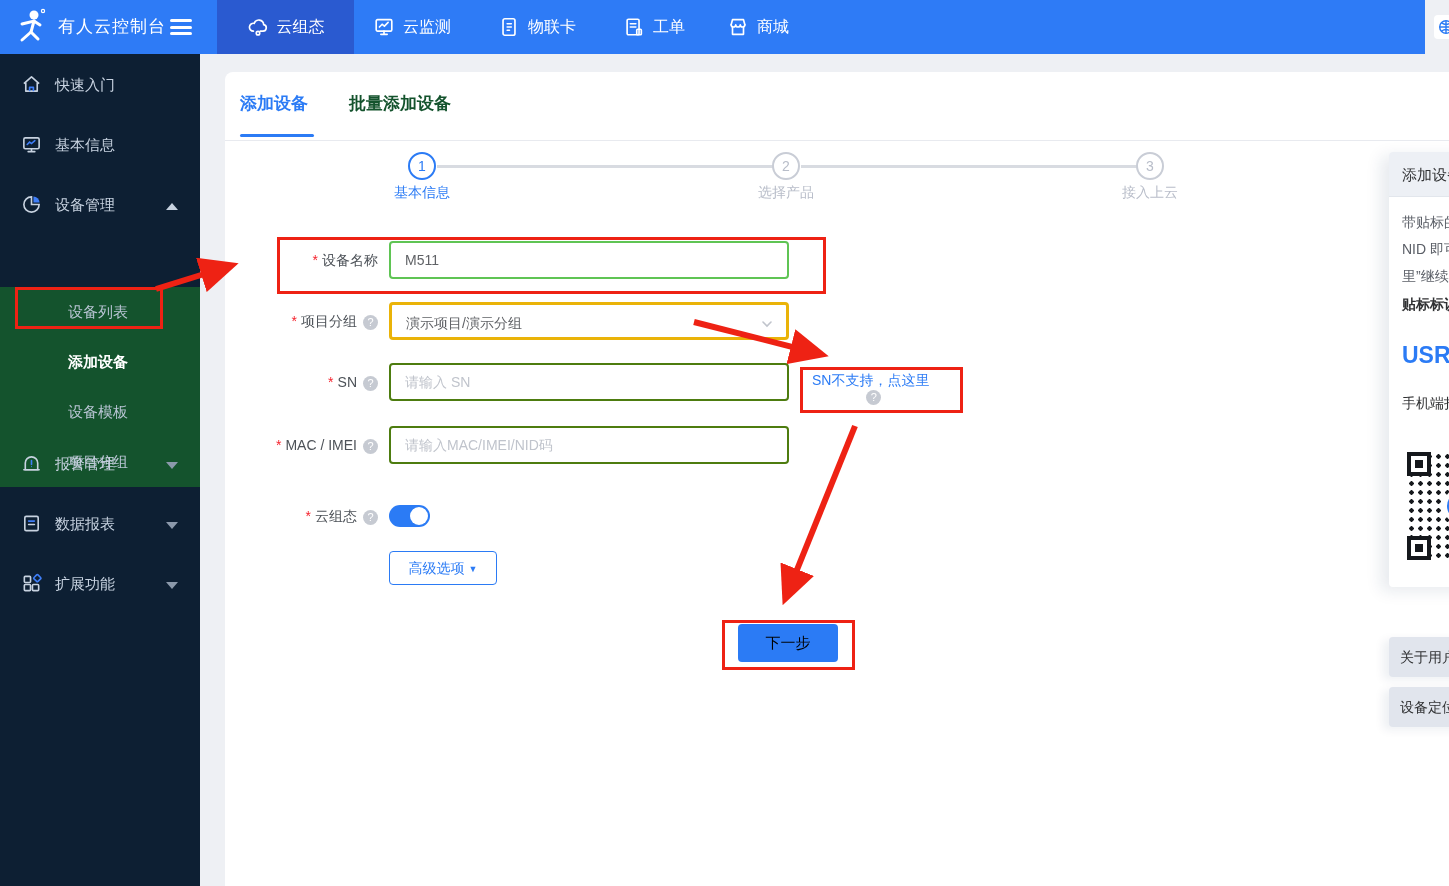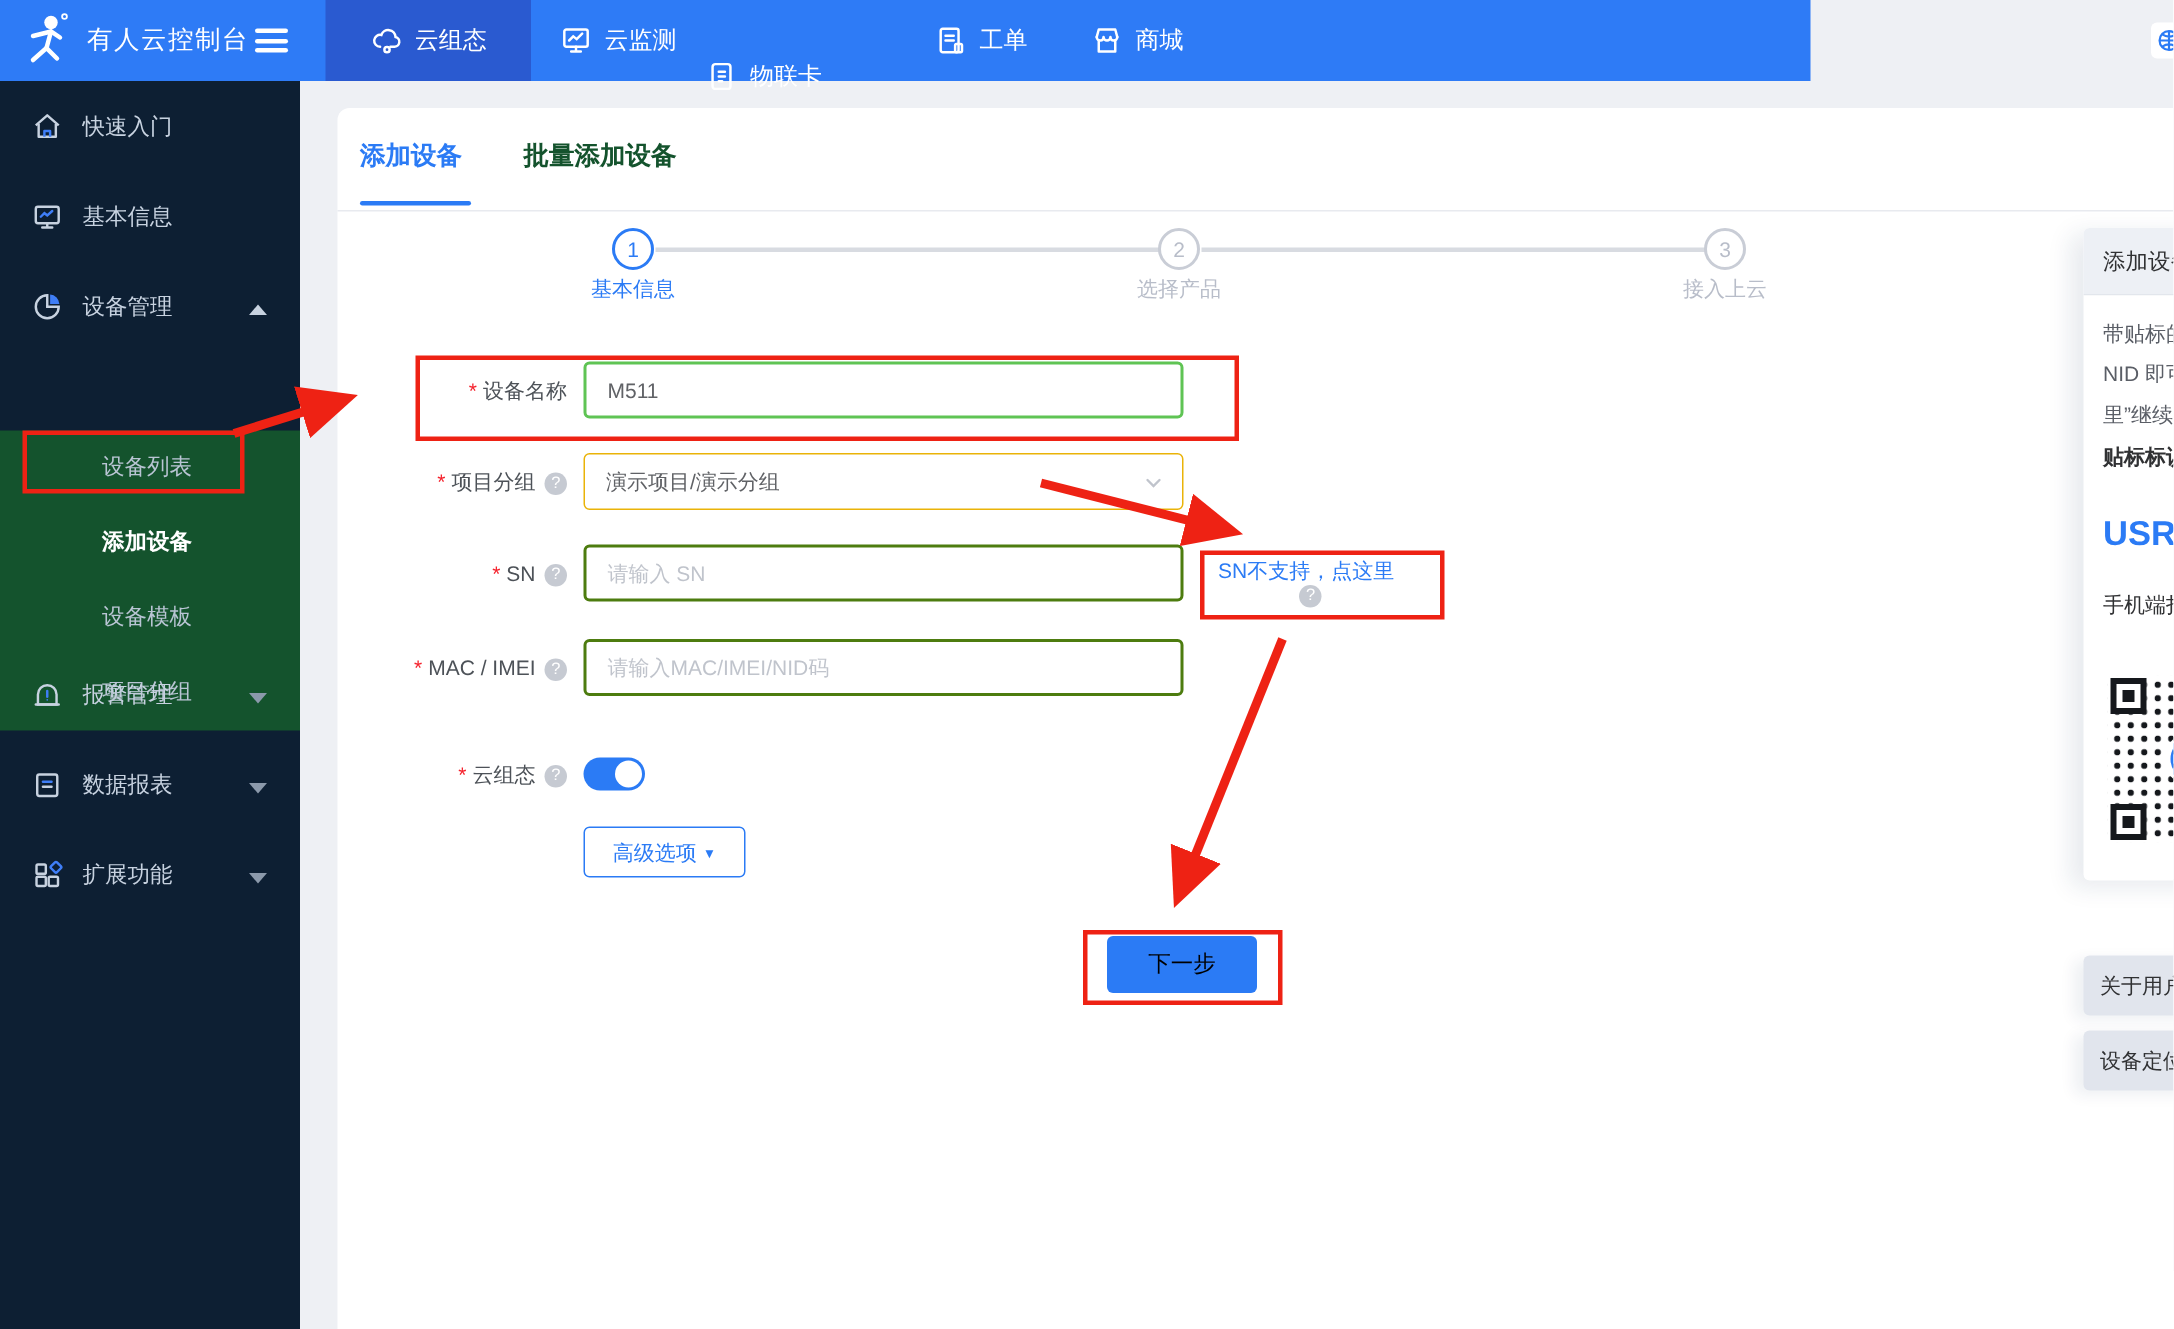--- a/index.html
+++ b/index.html
@@ -1,21 +1,21 @@
 <!DOCTYPE html>
 <html><head>
 <meta charset="utf-8">
 <style>
   * { margin:0; padding:0; box-sizing:border-box; }
   html,body { width:1449px; height:886px; }
   body { font-family:"Liberation Sans","DejaVu Sans",sans-serif; }
   #page { position:relative; width:1449px; height:886px; overflow:hidden; background:#eef0f4; }
 
   
-  .topbar { position:absolute; left:0; top:0; width:1207px; height:54px; background:#2e7bf6; z-index:10; }
+  .topbar { position:absolute; left:0; top:0; width:1425px; height:54px; background:#2e7bf6; z-index:10; }
   .brand-logo { position:absolute; left:12px; top:7px; width:40px; height:40px; }
   .brand-name { position:absolute; left:58px; top:0; height:54px; line-height:54px; color:#fff; font-size:17px; font-weight:500; letter-spacing:1px; }
   .hamburger { position:absolute; left:170px; top:19px; width:22px; height:16px; cursor:pointer; }
   .hamburger span { display:block; height:3px; background:#fff; border-radius:2px; margin-bottom:3.5px; }
   .nav-tab { position:absolute; top:0; height:54px; display:flex; align-items:center; justify-content:center; gap:8px; color:#fff; font-size:16px; cursor:pointer; }
   .nav-tab svg { width:22px; height:22px; }
   .nav-tab.active { background:#2a5ad0; }
   .globe-box { position:absolute; left:1434px; top:15px; width:24px; height:24px; background:#fff; border-radius:4px; display:flex; align-items:center; justify-content:center; }
 
   
@@ -45,21 +45,21 @@
   .step-label { position:absolute; width:120px; text-align:center; font-size:14px; color:#b8bdc9; top:112px; }
   .step-label.active { color:#2b7bf5; }
 
   
   .f-label { position:absolute; left:-47px; width:200px; text-align:right; font-size:14px; color:#4d5258; line-height:38px; white-space:nowrap; }
   .req { color:#f5222d; margin-right:4px; }
   .q-icon { display:inline-block; width:15px; height:15px; margin-left:6px; border-radius:50%; background:#c6cad2; color:#fff; font-size:11px; line-height:15px; text-align:center; vertical-align:middle; }
   .f-input { position:absolute; left:164px; width:400px; height:38px; border:2px solid #4d7c0f; border-radius:4px; padding:0 14px; font-size:14px; color:#606266; outline:none; background:#fff; }
   .f-input.valid { border-color:#5fc454; }
   .f-input::placeholder { color:#c0c4cc; }
-  .f-select { position:absolute; left:164px; width:400px; height:38px; border:1px solid #eab308; border-radius:4px; padding:0 14px; font-size:14px; color:#606266; line-height:36px; background:#fff; cursor:pointer; }
+  .f-select { position:absolute; left:164px; width:400px; height:38px; border:3px solid #eab308; border-radius:4px; padding:0 14px; font-size:14px; color:#606266; line-height:36px; background:#fff; cursor:pointer; }
   .f-select svg { position:absolute; right:12px; top:12px; width:14px; height:14px; }
   .sn-link-row { position:absolute; left:587px; top:9px; display:flex; align-items:center; cursor:pointer;flex-direction:column; }
   .sn-link { color:#2b7bf5; font-size:14px; }
   .toggle { position:absolute; left:164px; top:8px; width:41px; height:22px; border-radius:11px; background:#2b7bf5; cursor:pointer; }
   .toggle .knob { position:absolute; right:2px; top:2px; width:18px; height:18px; border-radius:50%; background:#fff; }
   .adv-btn { position:absolute; left:164px; top:0; width:108px; height:34px; border:1px solid #2b7bf5; border-radius:4px; background:#fff; color:#2b7bf5; font-size:14px; text-align:center; line-height:32px; cursor:pointer; }
   .adv-btn .caret { font-size:9px; margin-left:4px; vertical-align:1px; }
   .next-btn { position:absolute; left:513px; top:0; width:100px; height:38px; background:#2b7bf5; border:none; border-radius:4px; color:#000000; font-size:15px; text-align:center; line-height:38px; cursor:pointer; }
 
   
@@ -108,21 +108,21 @@
       <span>云组态</span>
     </div>
     <div class="nav-tab" style="left:354px; width:116px;">
       <svg viewBox="0 0 24 24" fill="none" stroke="#fff" stroke-width="1.8" stroke-linecap="round">
         <rect x="3.5" y="4" width="17" height="12.5" rx="1.5"></rect>
         <path d="M7 12l3-3 2.5 2 4-4"></path>
         <path d="M12 16.5v3.5M8.5 20h7"></path>
       </svg>
       <span>云监测</span>
     </div>
-    <div class="nav-tab" style="left:452px; width:114px;margin-top:24px;">
+    <div class="nav-tab" style="left:480px; width:114px;">
       <svg viewBox="0 0 24 24" fill="none" stroke="#fff" stroke-width="1.8" stroke-linecap="round">
         <rect x="5.5" y="3" width="13" height="18" rx="2"></rect>
         <path d="M10 8.5h4.5M10 12h4.5M10 15.5h2.5"></path>
       </svg>
       <span>物联卡</span>
     </div>
     <div class="nav-tab" style="left:606px; width:96px;">
       <svg viewBox="0 0 24 24" fill="none" stroke="#fff" stroke-width="1.8" stroke-linecap="round">
         <rect x="4.5" y="3.5" width="13" height="17" rx="1.5"></rect>
         <path d="M8 8.5h6M8 12h6"></path>

